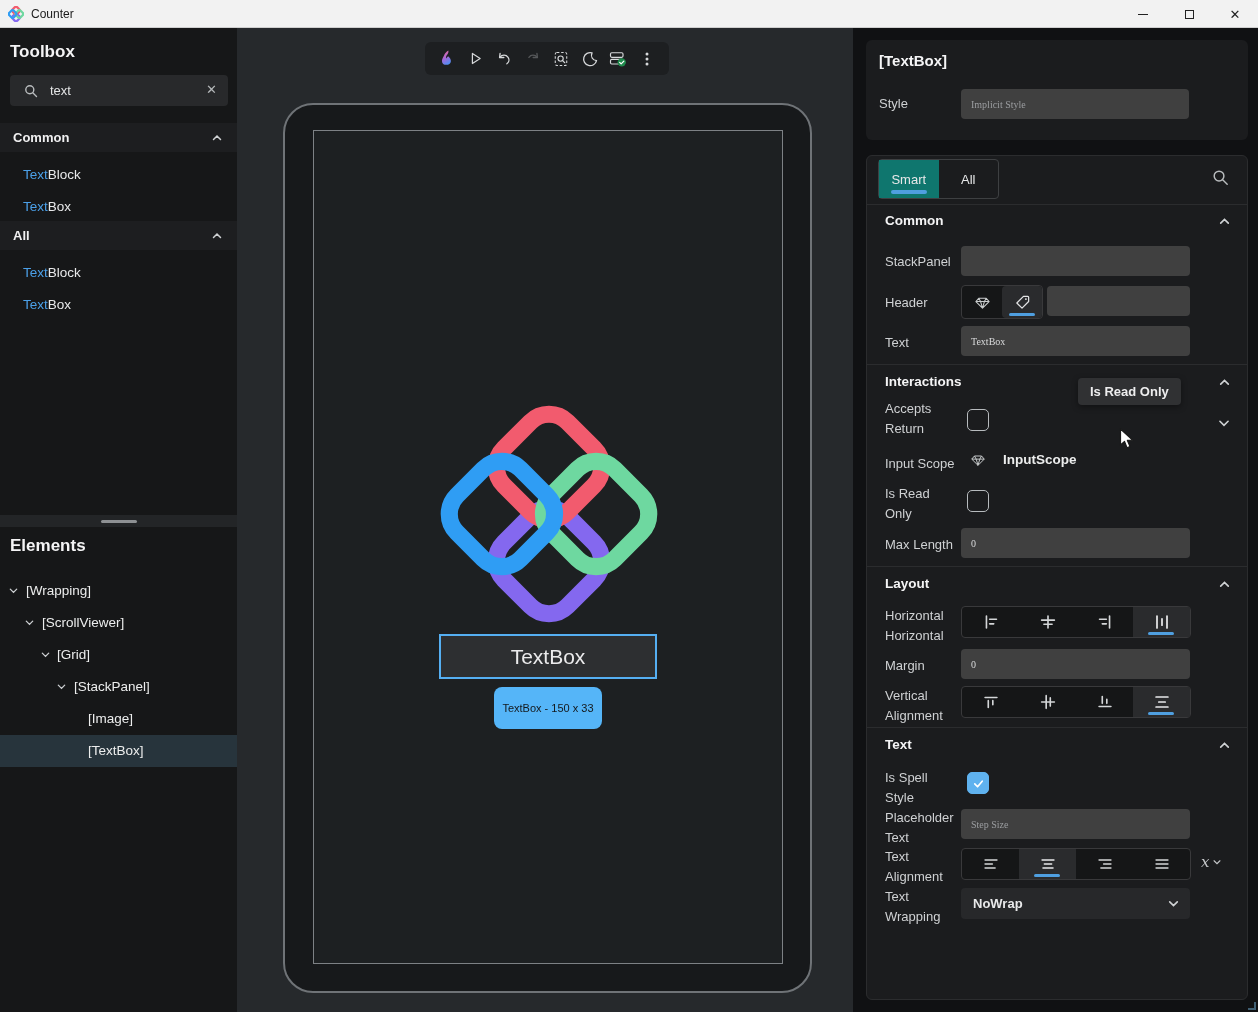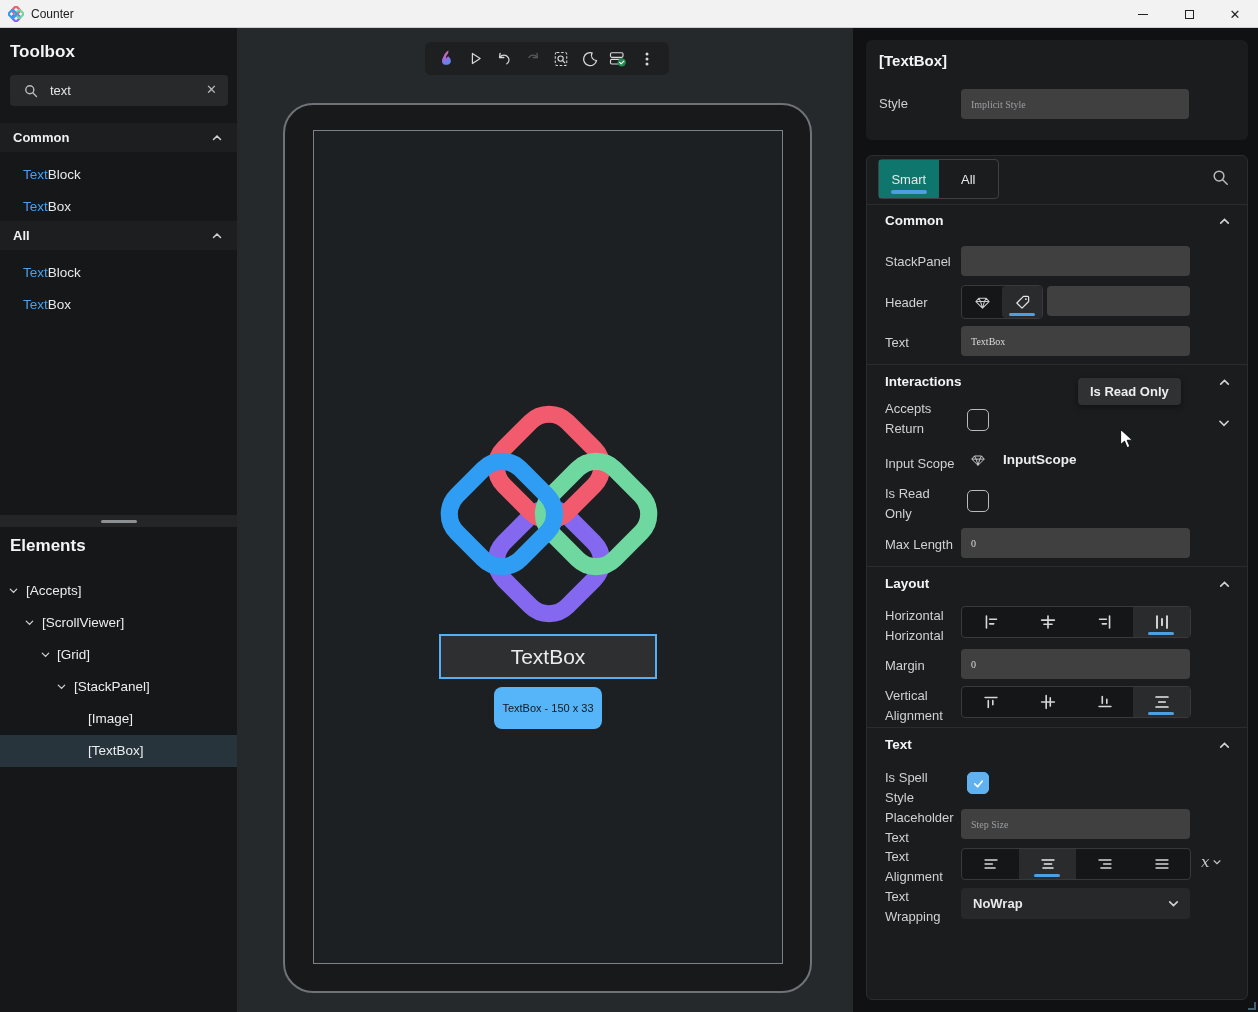--- a/index.html
+++ b/index.html
@@ -179,21 +179,21 @@
   <div id="splitter">
       <div class="handle"></div>
     </div>
 
   <div class="panel-title" style="top:508px">Elements</div>
 
   <div class="tree-row" style="top:547px">
     <svg class="tree-chev" style="left:8px" width="11" height="11" viewBox="0 0 12 12">
         <path d="M2.5 4.5 L6 8 L9.5 4.5" stroke="#cfd2d4" stroke-width="1.4" fill="none" stroke-linecap="round"></path>
       </svg>
-    <span class="tree-lbl" style="left:26px">[Accepts]</span>
+    <span class="tree-lbl" style="left:26px">[Wrapping]</span>
   </div>
   <div class="tree-row" style="top:579px">
     <svg class="tree-chev" style="left:24px" width="11" height="11" viewBox="0 0 12 12">
         <path d="M2.5 4.5 L6 8 L9.5 4.5" stroke="#cfd2d4" stroke-width="1.4" fill="none" stroke-linecap="round"></path>
       </svg>
     <span class="tree-lbl" style="left:42px">[ScrollViewer]</span>
   </div>
   <div class="tree-row" style="top:611px">
     <svg class="tree-chev" style="left:40px" width="11" height="11" viewBox="0 0 12 12">
         <path d="M2.5 4.5 L6 8 L9.5 4.5" stroke="#cfd2d4" stroke-width="1.4" fill="none" stroke-linecap="round"></path>

